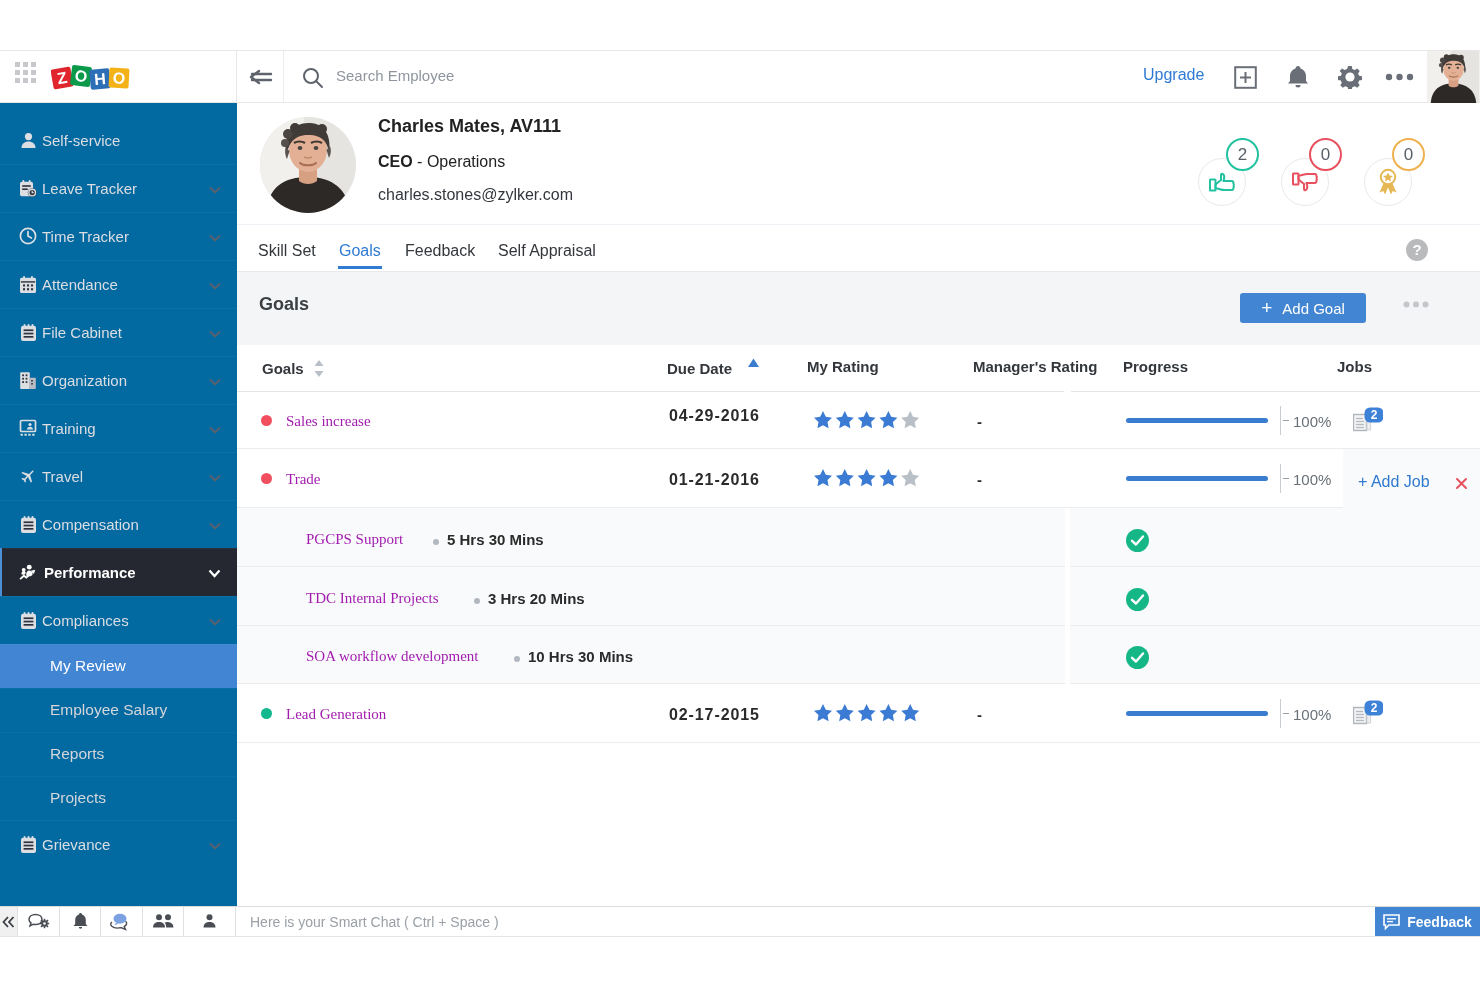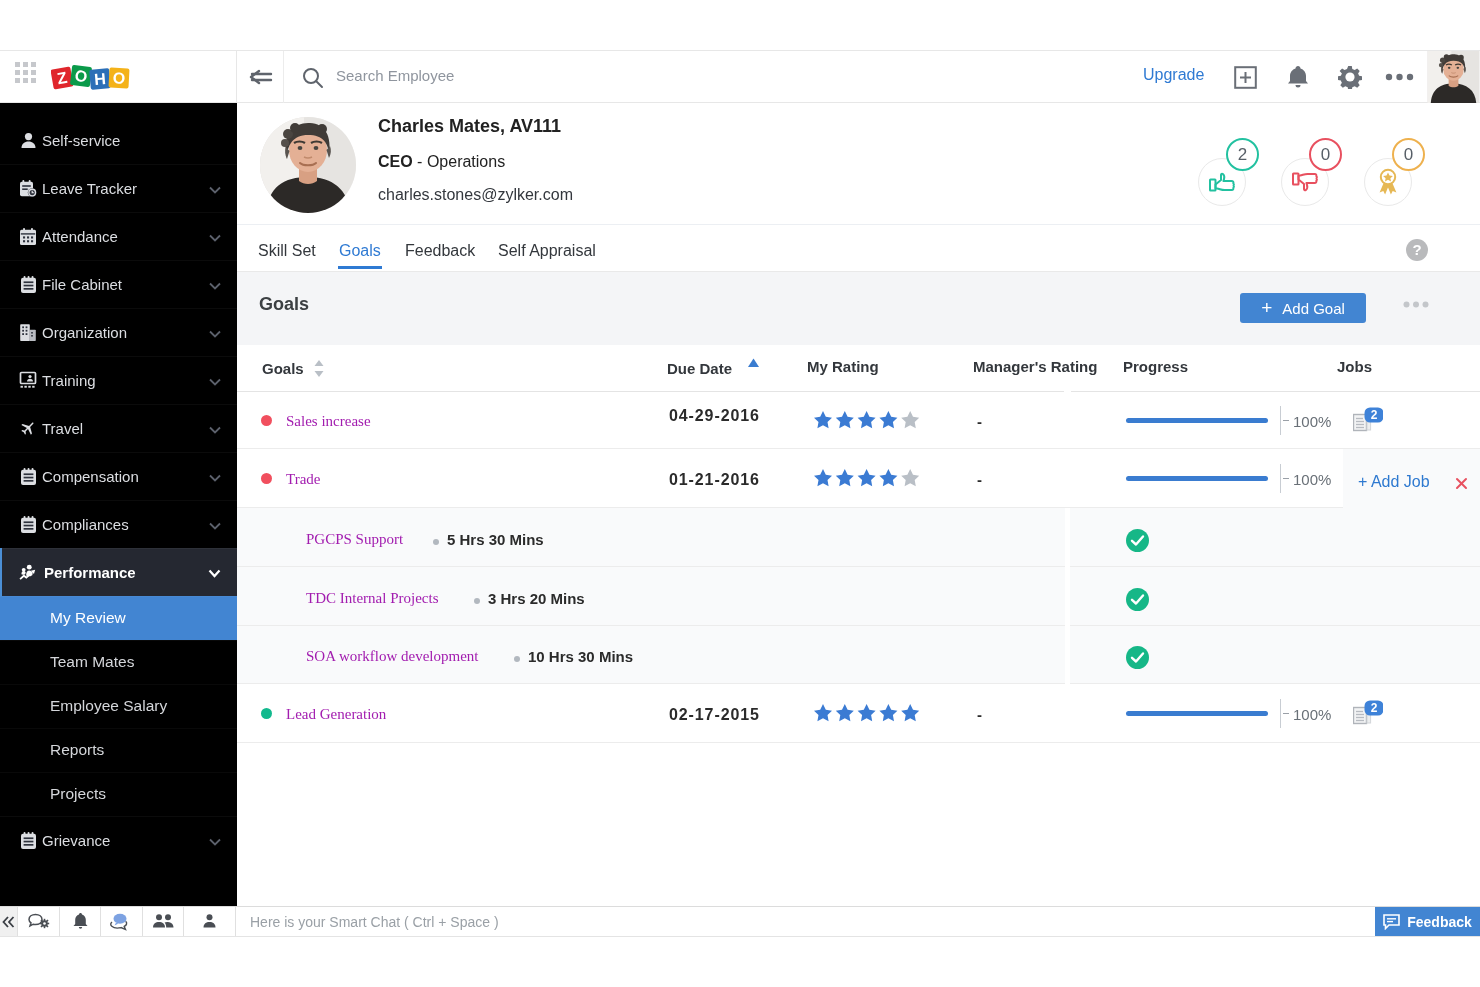--- a/index.html
+++ b/index.html
@@ -9,21 +9,21 @@
 
 
 .topbar { position:absolute; left:0; top:50px; width:1480px; height:53px; background:#fff; border-top:1px solid #e7e7e7; border-bottom:1px solid #e7e7e7; }
 .logozone { position:absolute; left:0; top:0; width:237px; height:52px; border-right:1px solid #e7e7e7; }
 .collapse-btn { position:absolute; left:237px; top:0; width:47px; height:52px; border-right:1px solid #ececec; }
 .search-ph { position:absolute; left:336px; top:16px; font-size:15px; color:#8f959e; }
 .upgrade { position:absolute; left:1143px; top:15px; font-size:16px; color:#2f7ad3; }
 .avatar-top { position:absolute; left:1427px; top:0; width:53px; height:52px; overflow:hidden; }
 
 
-.sidebar { position:absolute; left:0; top:103px; width:237px; height:803px; background:#000000; }
+.sidebar { position:absolute; left:0; top:103px; width:237px; height:803px; background:#0369a1; }
 .sitem { position:relative; height:48px; display:flex; align-items:center; color:#dcdee2; font-size:15px; box-shadow:inset 0 1px 0 rgba(255,255,255,0.045); }
 .sitem .ic { position:absolute; left:19px; width:18px; height:18px; display:flex; align-items:center; justify-content:center; }
 .sitem .lbl { position:absolute; left:42px; }
 .sitem .chev { position:absolute; right:16px; }
 .sitem.active { background:#252831; border-left:2px solid #4b8fd6; font-weight:bold; color:#fff; }
 .subitem { height:44px; display:flex; align-items:center; color:#d4d6da; font-size:15.5px; padding-left:50px; box-shadow:inset 0 1px 0 rgba(255,255,255,0.035); }
 .subitem.sel { background:#4285d2; color:#fff; }
 
 
 .mainhead { position:absolute; left:237px; top:103px; width:1243px; height:122px; background:#fff; border-bottom:1px solid #eceff3; }
@@ -195,20 +195,32 @@
             <path d="M13.2 11.8 v1.9 h1.5" stroke="#dcdee2" stroke-width="1.2" fill="none"></path>
           </svg>
       </span>
         <span class="lbl">Leave Tracker</span>
         <span class="chev"><svg width="12" height="8" viewBox="0 0 12 8">
             <path d="M1 1.5 L6 6.5 L11 1.5" stroke="#5c616c" stroke-width="1.8" fill="none"></path>
           </svg></span>
       </div>
     <div class="sitem">
         <span class="ic">
+      <svg width="18" height="18" viewBox="0 0 18 18">
+            <circle cx="9" cy="9" r="7.6" fill="none" stroke="#dcdee2" stroke-width="1.7"></circle>
+            <path d="M9 4.5 V9 L12.4 11" stroke="#dcdee2" stroke-width="1.7" fill="none" stroke-linecap="round"></path>
+          </svg>
+      </span>
+        <span class="lbl">Time Tracker</span>
+        <span class="chev"><svg width="12" height="8" viewBox="0 0 12 8">
+            <path d="M1 1.5 L6 6.5 L11 1.5" stroke="#5c616c" stroke-width="1.8" fill="none"></path>
+          </svg></span>
+      </div>
+    <div class="sitem">
+        <span class="ic">
       <svg width="18" height="19" viewBox="0 0 18 19">
             <rect x="1" y="2.8" width="16" height="15.2" rx="1.5" fill="#dcdee2"></rect>
             <rect x="1.8" y="6.2" width="14.4" height="1.4" fill="#2e323d"></rect>
             <g fill="#2e323d">
               <rect x="4" y="9.4" width="2.1" height="2.1"></rect>
               <rect x="8" y="9.4" width="2.1" height="2.1"></rect>
               <rect x="12" y="9.4" width="2.1" height="2.1"></rect>
               <rect x="4" y="13.2" width="2.1" height="2.1"></rect>
               <rect x="8" y="13.2" width="2.1" height="2.1"></rect>
               <rect x="12" y="13.2" width="2.1" height="2.1"></rect>
@@ -311,59 +323,58 @@
               <rect x="7.6" y="1" width="1.9" height="3.2" rx="0.9"></rect>
               <rect x="11.6" y="1" width="1.9" height="3.2" rx="0.9"></rect>
             </g>
           </svg>
       </span>
         <span class="lbl">Compensation</span>
         <span class="chev"><svg width="12" height="8" viewBox="0 0 12 8">
             <path d="M1 1.5 L6 6.5 L11 1.5" stroke="#5c616c" stroke-width="1.8" fill="none"></path>
           </svg></span>
       </div>
-    <div class="sitem">
-        <span class="ic">
-      <svg width="17" height="19" viewBox="0 0 17 19">
-            <rect x="1" y="2.8" width="15" height="15.2" rx="2" fill="#dcdee2"></rect>
-            <g fill="#2e323d">
-              <rect x="3.6" y="6.4" width="9.8" height="1.7"></rect>
-              <rect x="3.6" y="9.7" width="9.8" height="1.7"></rect>
-              <rect x="3.6" y="13" width="9.8" height="1.7"></rect>
-            </g>
-            <g fill="#dcdee2">
-              <rect x="3.6" y="1" width="1.9" height="3.2" rx="0.9"></rect>
-              <rect x="7.6" y="1" width="1.9" height="3.2" rx="0.9"></rect>
-              <rect x="11.6" y="1" width="1.9" height="3.2" rx="0.9"></rect>
-            </g>
-          </svg>
-      </span>
-        <span class="lbl">Compliances</span>
-        <span class="chev"><svg width="12" height="8" viewBox="0 0 12 8">
-            <path d="M1 1.5 L6 6.5 L11 1.5" stroke="#5c616c" stroke-width="1.8" fill="none"></path>
-          </svg></span>
-      </div>
     <div class="sitem active">
         <span class="ic" style="left:17px">
       <svg width="20" height="20" viewBox="0 0 20 20">
             <circle cx="5.2" cy="7.6" r="2.1" fill="#fff"></circle>
             <circle cx="11.4" cy="4.6" r="2.7" fill="#fff"></circle>
             <path d="M7.9 13.8 C7.9 10 9.3 8.3 11.4 8.3 C13.5 8.3 15 10 15 13.2 L12.8 14.8 L9.5 14.6 Z" fill="#fff"></path>
             <path d="M2.7 12.4 C2.7 10 3.7 9 5.2 9 C6.3 9 7.1 9.6 7.5 10.8 L6.6 12.8 L4.5 13 Z" fill="#fff"></path>
             <path d="M1.2 18 L5.4 14.2 L8.1 16.2 L14.8 10.3" stroke="#fff" stroke-width="2" fill="none"></path>
             <path d="M13.2 8.7 L18 7.6 L16.6 12.3 Z" fill="#fff"></path>
           </svg>
       </span>
         <span class="lbl">Performance</span>
         <span class="chev"><svg width="13" height="9" viewBox="0 0 13 9">
             <path d="M1.5 1.5 L6.5 7 L11.5 1.5" stroke="#fff" stroke-width="2.2" fill="none"></path>
           </svg></span>
       </div>
+    <div class="sitem">
+        <span class="ic">
+      <svg width="17" height="19" viewBox="0 0 17 19">
+            <rect x="1" y="2.8" width="15" height="15.2" rx="2" fill="#dcdee2"></rect>
+            <g fill="#2e323d">
+              <rect x="3.6" y="6.4" width="9.8" height="1.7"></rect>
+              <rect x="3.6" y="9.7" width="9.8" height="1.7"></rect>
+              <rect x="3.6" y="13" width="9.8" height="1.7"></rect>
+            </g>
+            <g fill="#dcdee2">
+              <rect x="3.6" y="1" width="1.9" height="3.2" rx="0.9"></rect>
+              <rect x="7.6" y="1" width="1.9" height="3.2" rx="0.9"></rect>
+              <rect x="11.6" y="1" width="1.9" height="3.2" rx="0.9"></rect>
+            </g>
+          </svg>
+      </span>
+        <span class="lbl">Compliances</span>
+        <span class="chev"><svg width="12" height="8" viewBox="0 0 12 8">
+            <path d="M1 1.5 L6 6.5 L11 1.5" stroke="#5c616c" stroke-width="1.8" fill="none"></path>
+          </svg></span>
+      </div>
     <div class="subitem sel">My Review</div>
-    <div class="subitem">Team Mates</div>
     <div class="subitem">Employee Salary</div>
     <div class="subitem">Reports</div>
     <div class="subitem">Projects</div>
     <div class="sitem">
         <span class="ic">
       <svg width="17" height="19" viewBox="0 0 17 19">
             <rect x="1" y="2.8" width="15" height="15.2" rx="2" fill="#dcdee2"></rect>
             <g fill="#2e323d">
               <rect x="3.6" y="6.4" width="9.8" height="1.7"></rect>
               <rect x="3.6" y="9.7" width="9.8" height="1.7"></rect>

